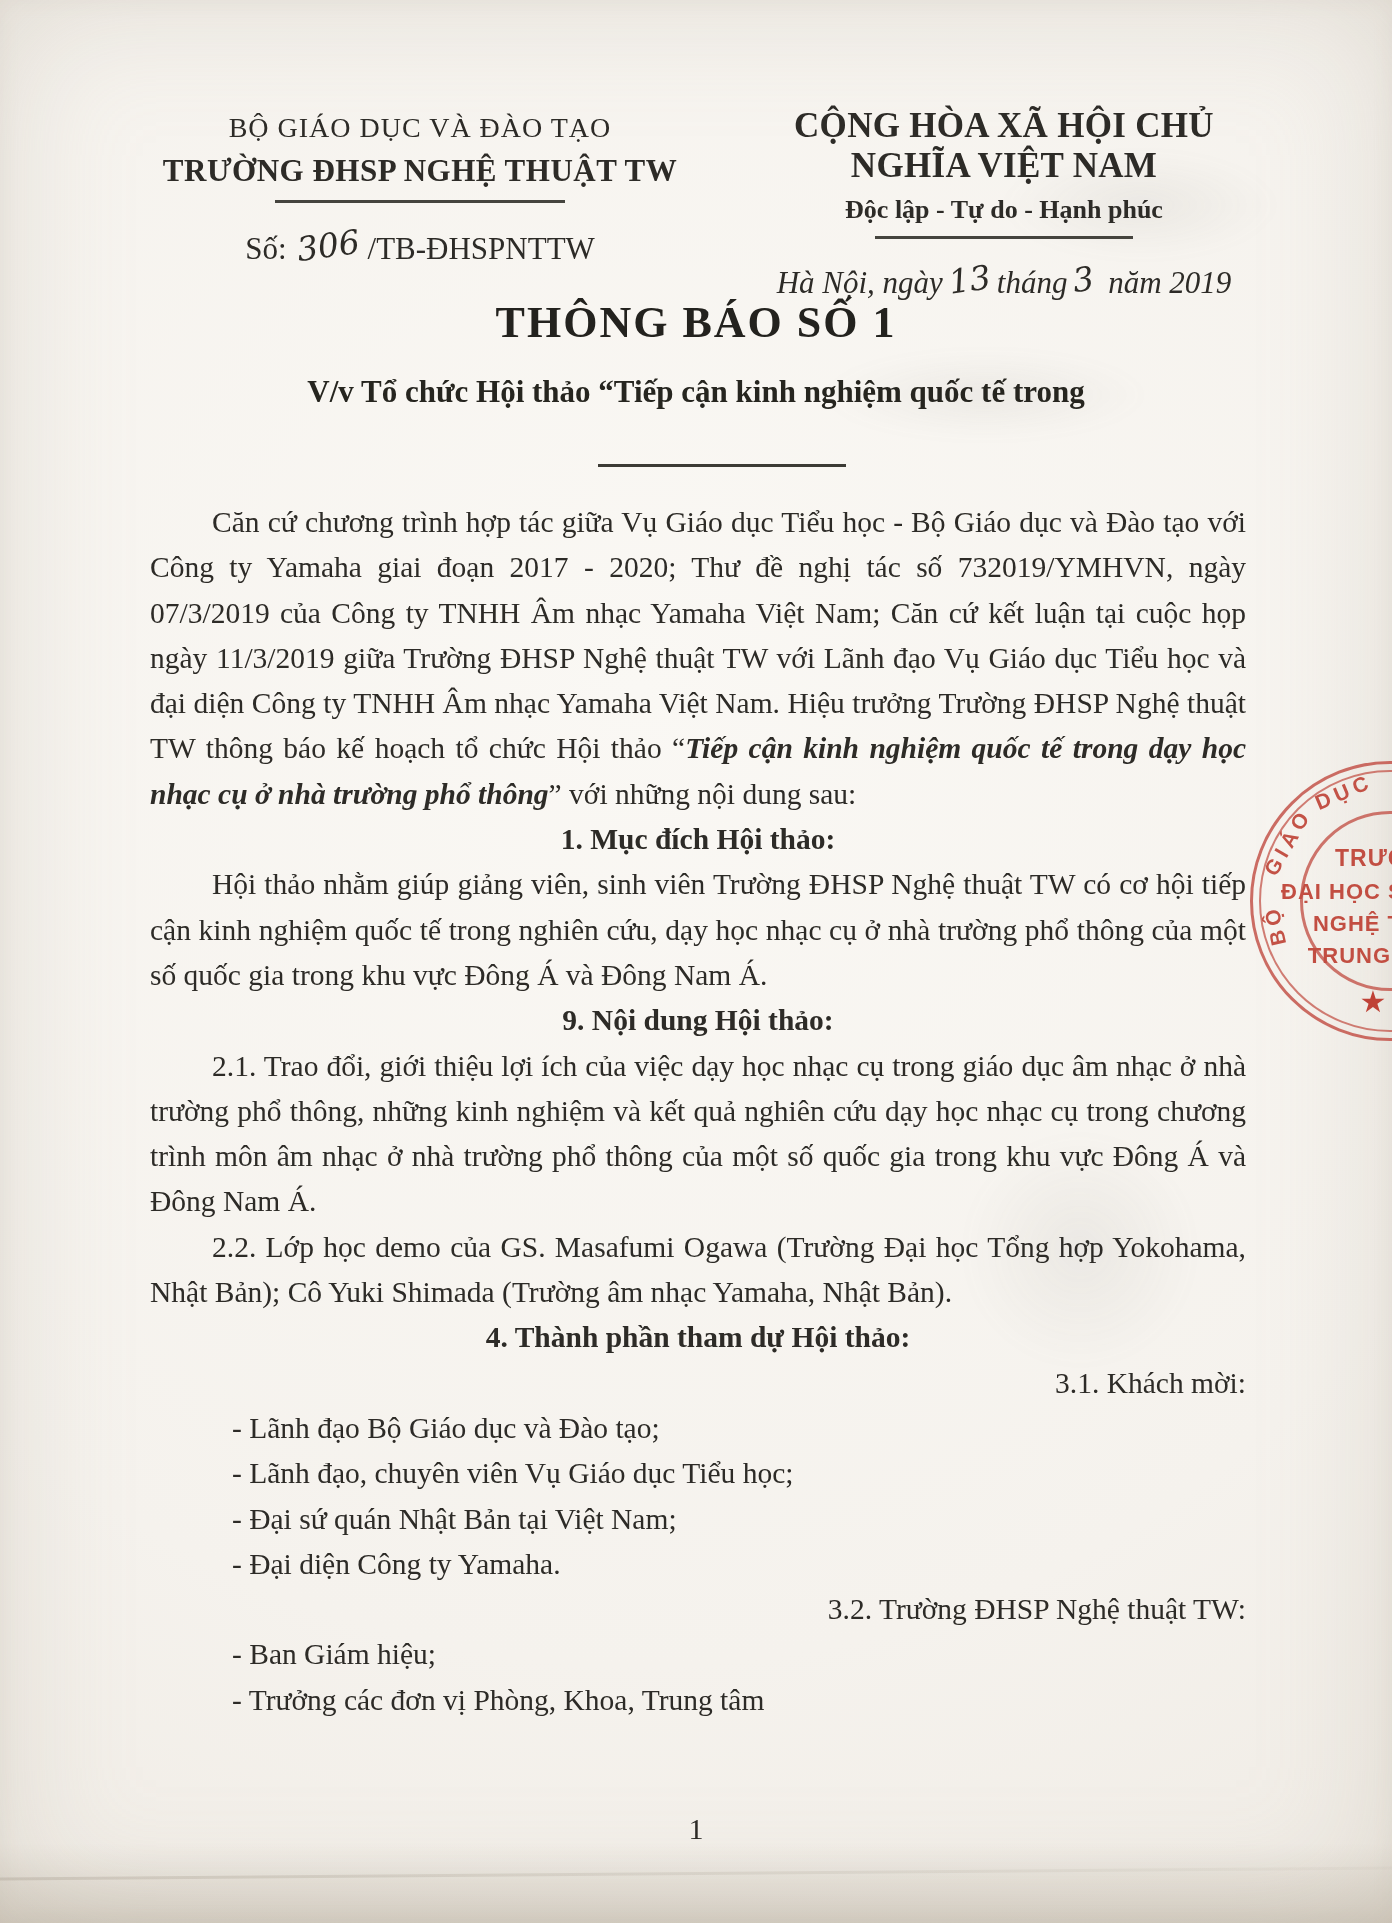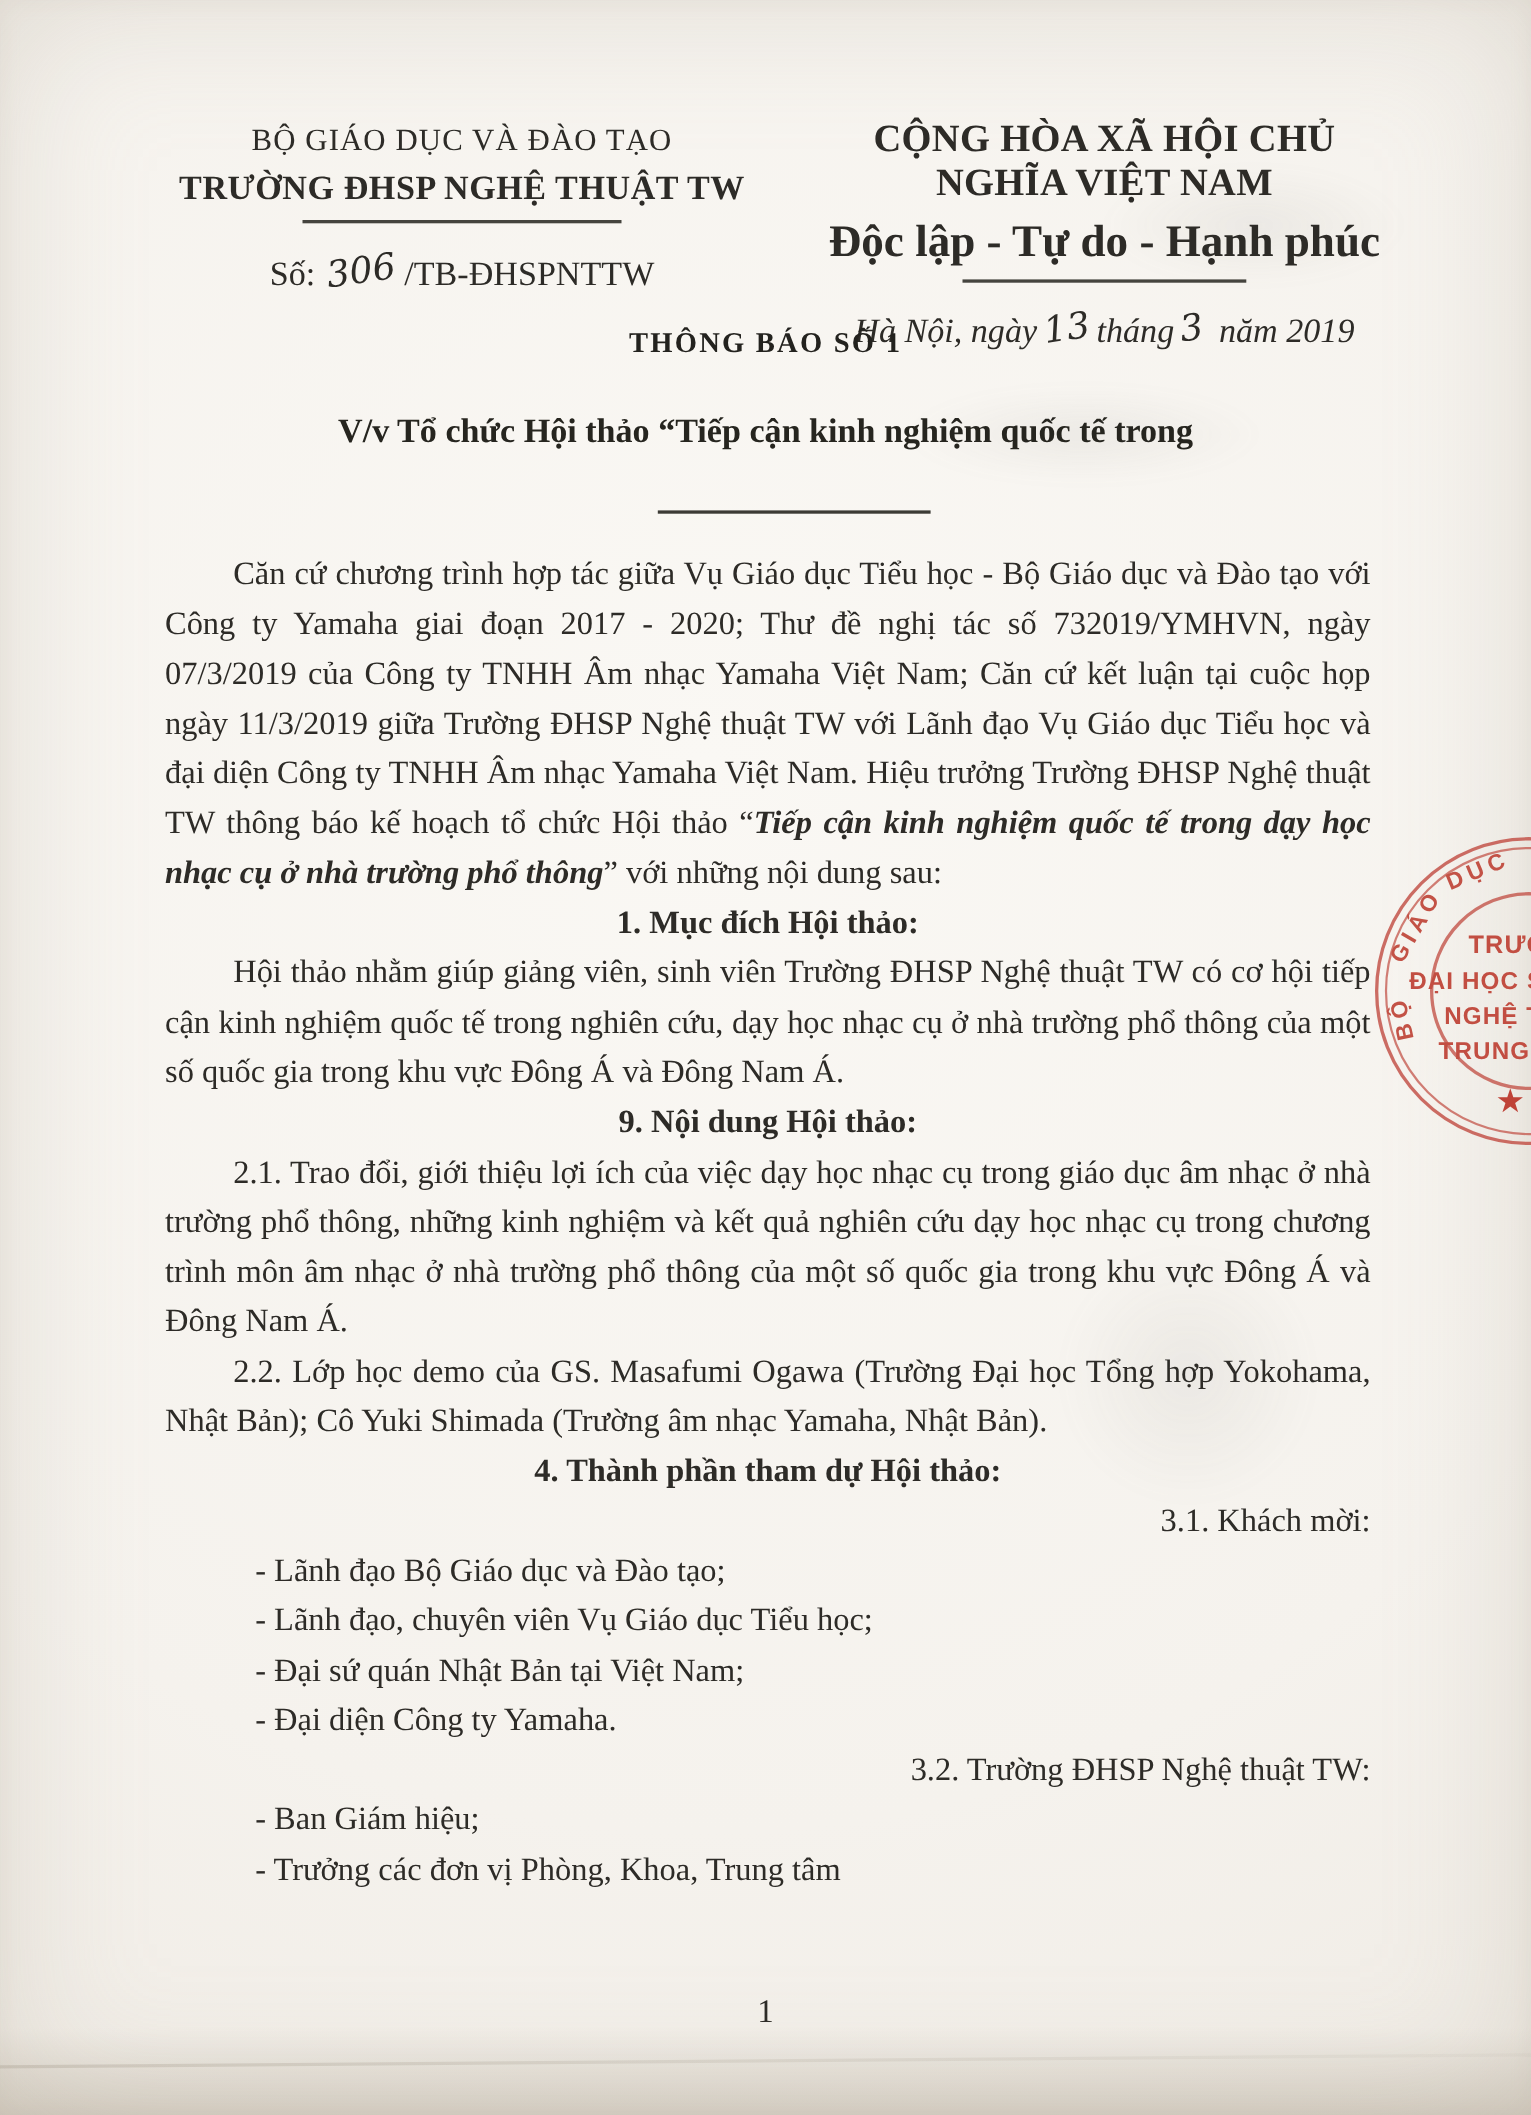--- a/index.html
+++ b/index.html
@@ -26,31 +26,31 @@
   
   .header-left{position:absolute;left:160px;top:112px;width:520px;text-align:center;}
   .org-parent{font-size:28px;letter-spacing:1px;}
   .org-name{font-size:31px;font-weight:bold;letter-spacing:.5px;margin-top:9px;}
   .hrule{height:3px;background:#45443e;margin:11px auto 0;}
   .rule-left{width:290px;}
   .doc-number{margin-top:25px;font-size:31px;text-align:center;white-space:nowrap;}
 
   .header-right{position:absolute;left:742px;top:106px;width:524px;text-align:center;}
   .motto-nation{font-size:35px;font-weight:bold;letter-spacing:.3px;}
-  .motto-slogan{font-size:41px;font-weight:bold;margin-top:9px;text-align:center;}
+  .motto-slogan{font-size:26px;font-weight:bold;margin-top:9px;text-align:center;}
   .rule-right{width:258px;}
   .dateline{margin-top:23px;font-size:31px;font-style:italic;white-space:nowrap;}
 
   .hand{display:inline-block;font-family:"DejaVu Serif",serif;font-style:italic;
     font-size:33px;transform:rotate(-8deg) translateY(-2px);margin:0 6px;}
   .hand-num{margin:0 8px 0 10px;}
 
   
   .title{position:absolute;left:0;top:297px;width:100%;text-align:center;
-    font-size:26px;font-weight:bold;letter-spacing:2px;color:#23221e;}
+    font-size:44px;font-weight:bold;letter-spacing:2px;color:#23221e;}
   .subtitle{position:absolute;left:0;top:368px;width:100%;text-align:center;
     font-size:31px;font-weight:bold;line-height:48px;color:#26251f;}
   .sub-rule{position:absolute;left:598px;top:464px;width:248px;height:3px;background:#3c3b35;}
 
   
   .body{position:absolute;left:150px;top:500px;width:1096px;
     font-size:29.5px;line-height:45.3px;text-align:justify;}
   .blk{margin:0;}
   .para{text-indent:62px;}
   .quote-bi{font-weight:bold;font-style:italic;}

